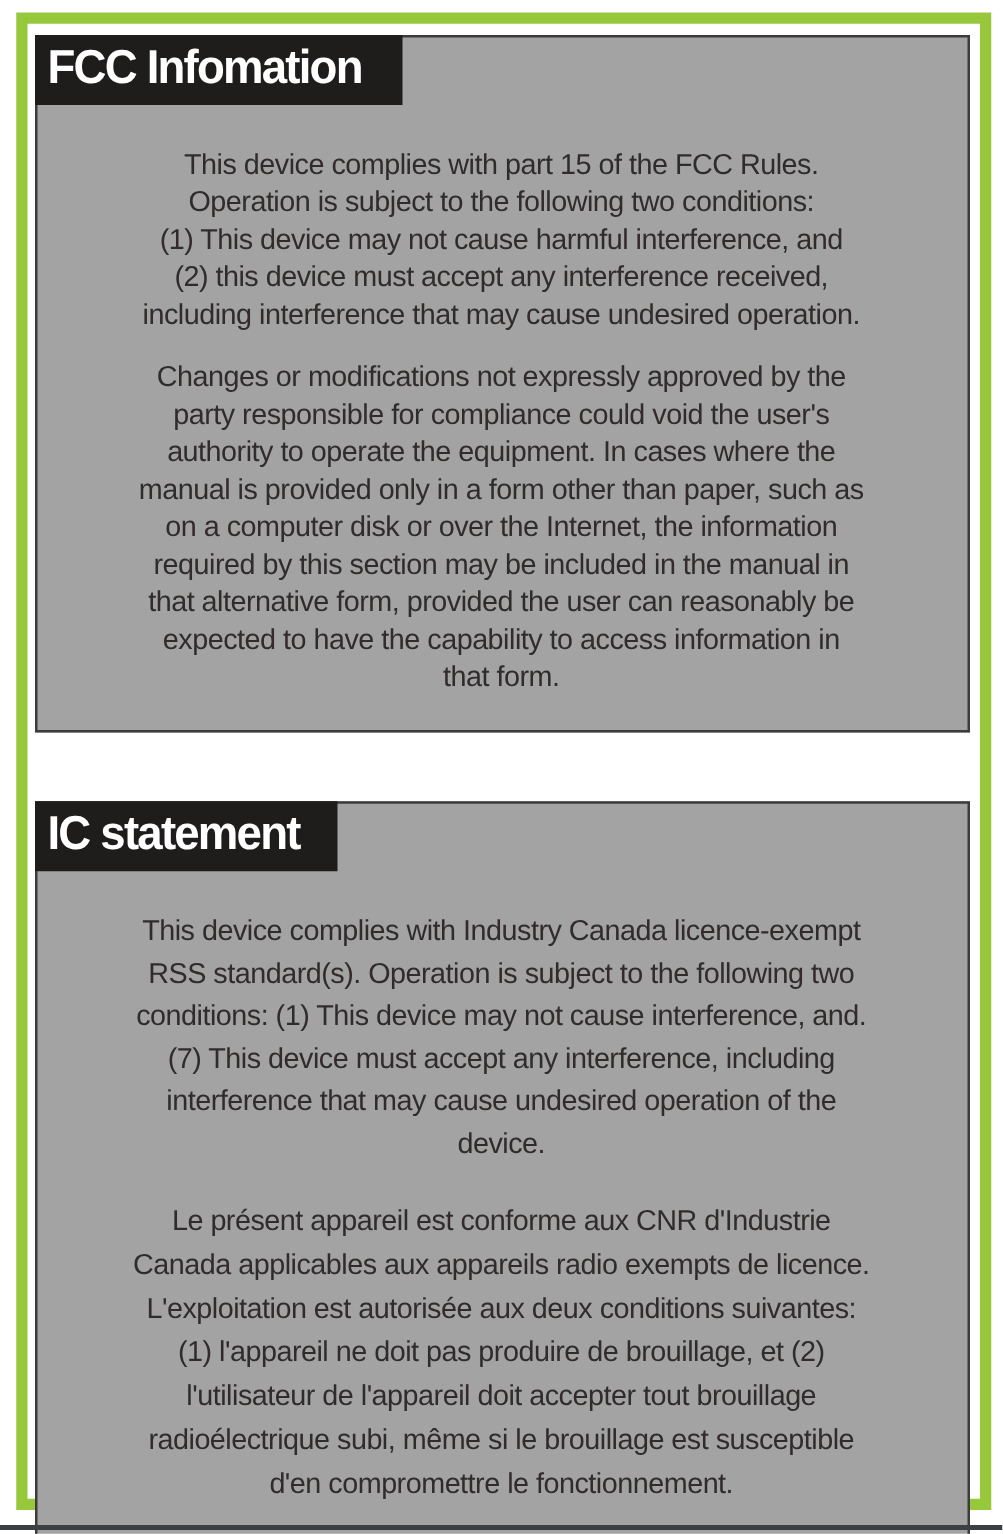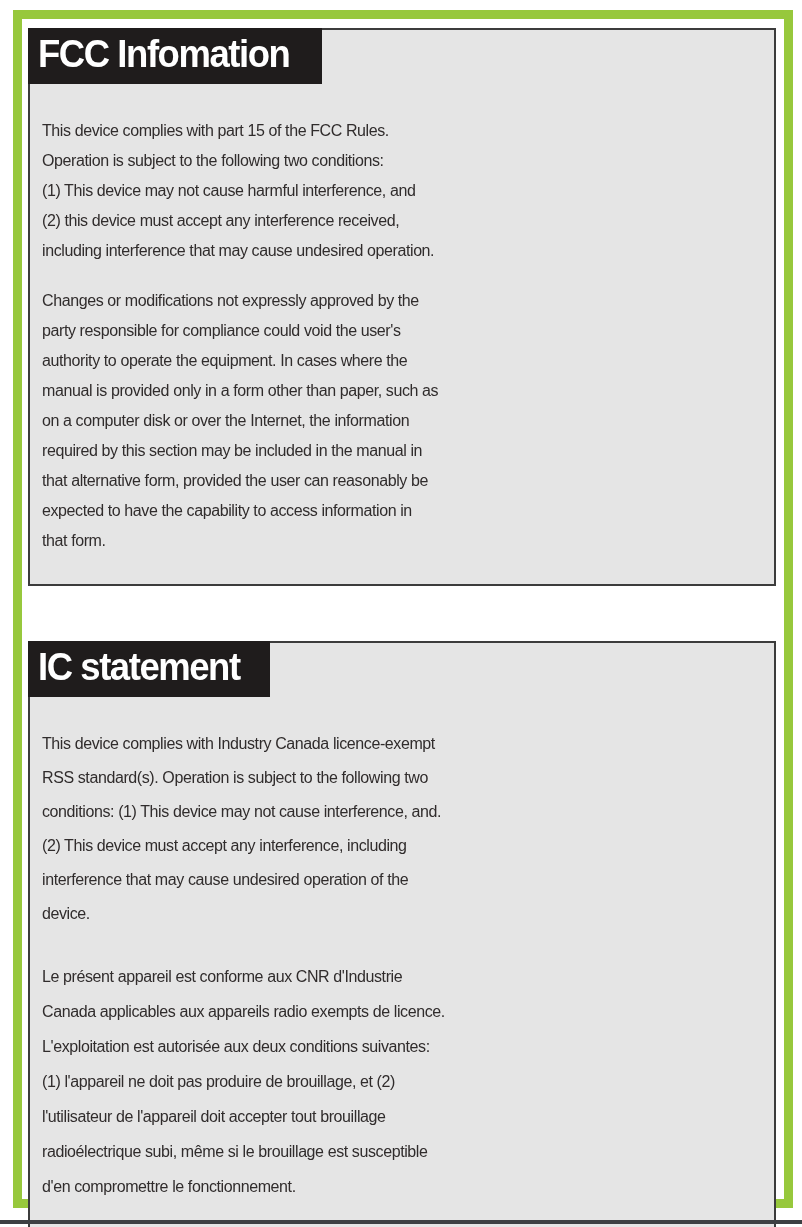--- a/index.html
+++ b/index.html
@@ -22,21 +22,21 @@
     position: absolute;
     left: 13px; top: 10px;
     width: 780px; height: 1198px;
     border: 9px solid var(--accent-green);
   }
 
   .section {
     position: absolute;
     left: 28px;
     width: 748px;
-    background: #e5e5e5;
+    background: #a3a3a3;
     border: 2px solid var(--border-color);
   }
   #section-fcc { top: 28px;  height: 558px; }
   #section-ic  { top: 641px; height: 652px; }
 
   .section-header {
     position: absolute;
     top: -2px; left: -2px;
     height: 56px;
     background: var(--header-bg);
@@ -58,22 +58,23 @@
   .section-content {
     position: absolute;
     left: 12px; right: 14px;
   }
   #section-fcc .section-content { top: 86px; }
   #section-ic  .section-content { top: 84px; }
 
   .para {
     white-space: pre-line;
     color: var(--text-color);
-    font-size: 16px;
+    font-size: 23px;
     letter-spacing: -0.4px;
+    text-align: center;
   }
   .lh-30 { line-height: 30px; }
   .lh-34 { line-height: 34px; }
   .lh-35 { line-height: 35px; }
   #section-fcc .para + .para { margin-top: 20px; }
   #section-ic  .para + .para { margin-top: 28px; }
 
   .footer-rule {
     position: absolute;
     left: 0; top: 1220px;
@@ -109,21 +110,21 @@
 </div>
 
 <div class="section" id="section-ic">
   <div class="section-header">
     <span class="section-title">IC statement</span>
   </div>
   <div class="section-content">
     <div class="para lh-34">This device complies with Industry Canada licence-exempt
 RSS standard(s). Operation is subject to the following two
 conditions: (1) This device may not cause interference, and.
-(2) This device must accept any interference, including
+(7) This device must accept any interference, including
 interference that may cause undesired operation of the
 device.</div>
     <div class="para lh-35">Le présent appareil est conforme aux CNR d'Industrie
 Canada applicables aux appareils radio exempts de licence.
 L'exploitation est autorisée aux deux conditions suivantes:
 (1) l'appareil ne doit pas produire de brouillage, et (2)
 l'utilisateur de l'appareil doit accepter tout brouillage
 radioélectrique subi, même si le brouillage est susceptible
 d'en compromettre le fonctionnement.</div>
   </div>

